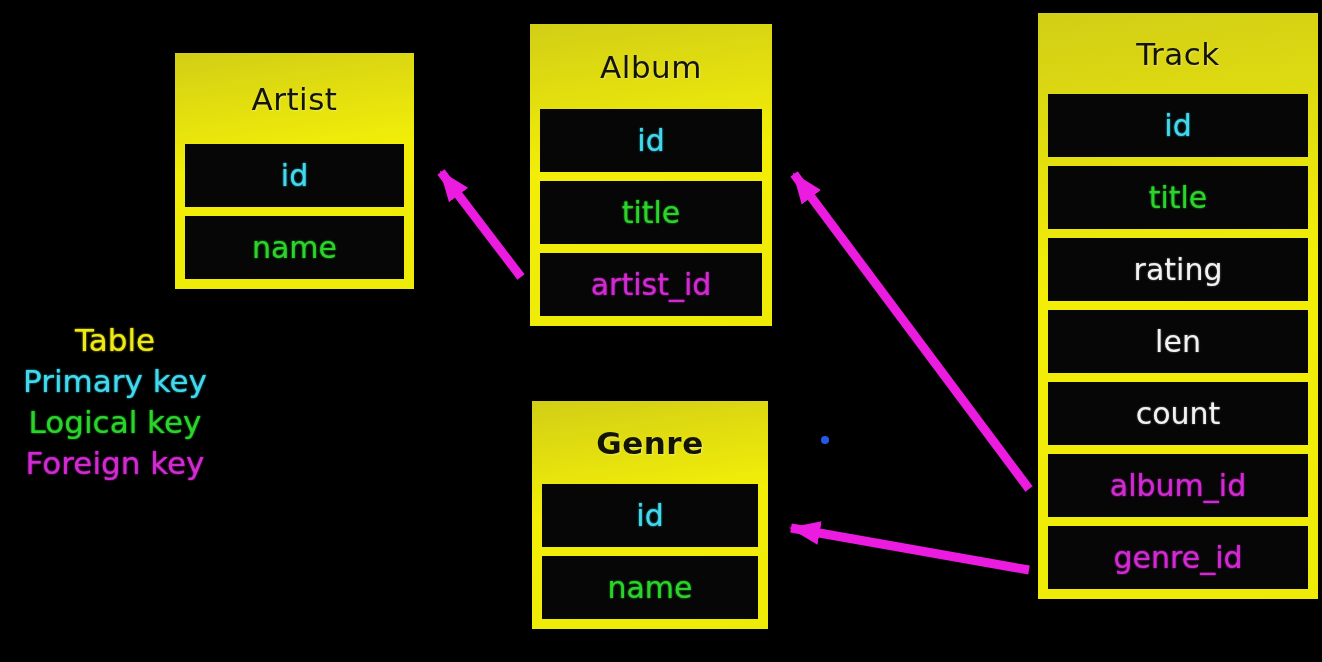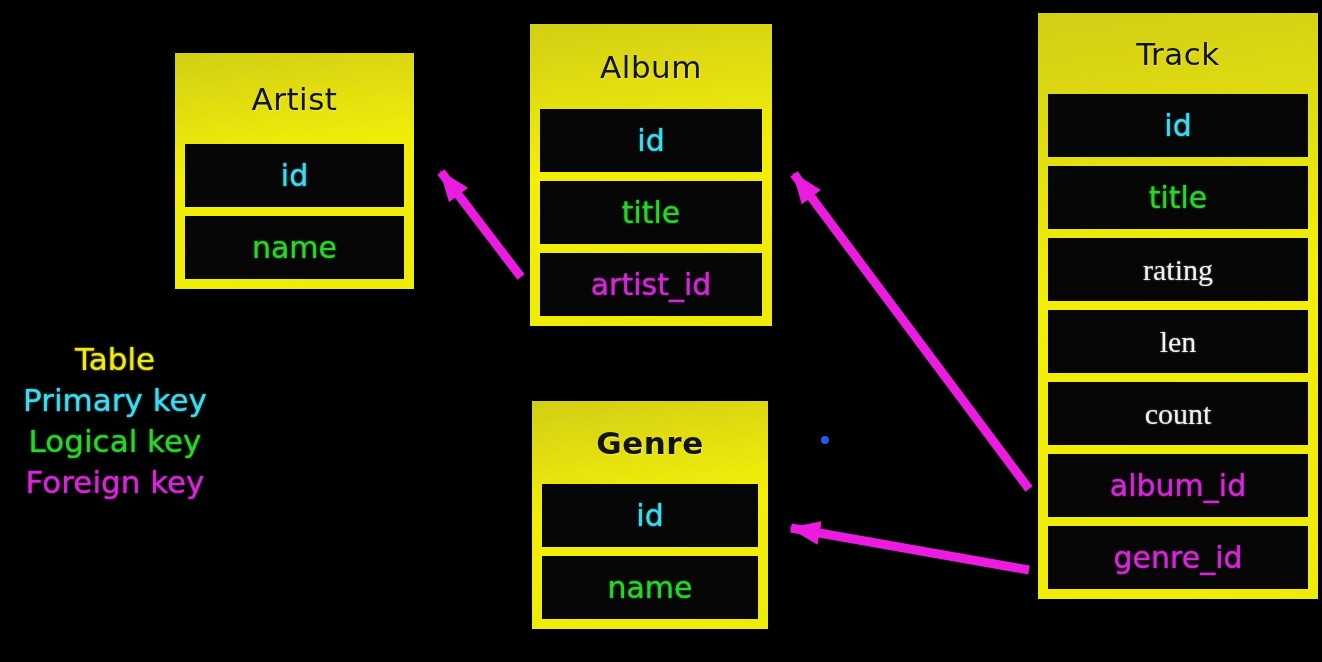--- a/index.html
+++ b/index.html
@@ -23,32 +23,32 @@
     text-shadow:1px 1px 2px rgba(255,255,255,.35);
   }
   .row{
     background:#060606;height:63px;flex:0 0 63px;
     display:flex;align-items:center;justify-content:center;
     font-size:30px;
   }
   .t-primary{color:var(--c-primary);text-shadow:0 0 2px var(--c-primary);}
   .t-logical{color:var(--c-logical);text-shadow:0 0 2px var(--c-logical);}
   .t-foreign{color:var(--c-foreign);text-shadow:0 0 2px var(--c-foreign);}
-  .t-plain{color:var(--c-plain);text-shadow:0 0 2px rgba(255,255,255,.5);font-family:Liberation Serif, serif;}
+  .t-plain{color:var(--c-plain);text-shadow:0 0 2px rgba(255,255,255,.5);}
 
   .artist{left:175px;top:53px;width:239px;}  .artist .table-title{height:72px;}
   .album{left:530px;top:24px;width:242px;}   .album .table-title{height:66px;}
   .genre{left:532px;top:401px;width:236px;}  .genre .table-title{height:64px;font-weight:bold;}
   .track{left:1038px;top:13px;width:280px;}  .track .table-title{height:62px;}
 
   .legend{
     position:absolute;left:8px;top:320px;width:214px;
     text-align:center;font-size:31px;line-height:41px;
   }
-  .legend-item.l-table{color:var(--c-table-label);text-shadow:0 0 2px var(--c-table-label);margin-top:19px;}
+  .legend-item.l-table{color:var(--c-table-label);text-shadow:0 0 2px var(--c-table-label);}
   .legend-item.l-primary{color:var(--c-primary);text-shadow:0 0 2px var(--c-primary);}
   .legend-item.l-logical{color:var(--c-logical);text-shadow:0 0 2px var(--c-logical);}
   .legend-item.l-foreign{color:var(--c-foreign);text-shadow:0 0 2px var(--c-foreign);}
 
   .note{
     position:absolute;left:128px;top:524px;width:344px;
     text-align:center;font-size:30px;line-height:41px;
     color:var(--c-note);text-shadow:0 0 2px var(--c-note);
   }
   .note span{display:block;}

